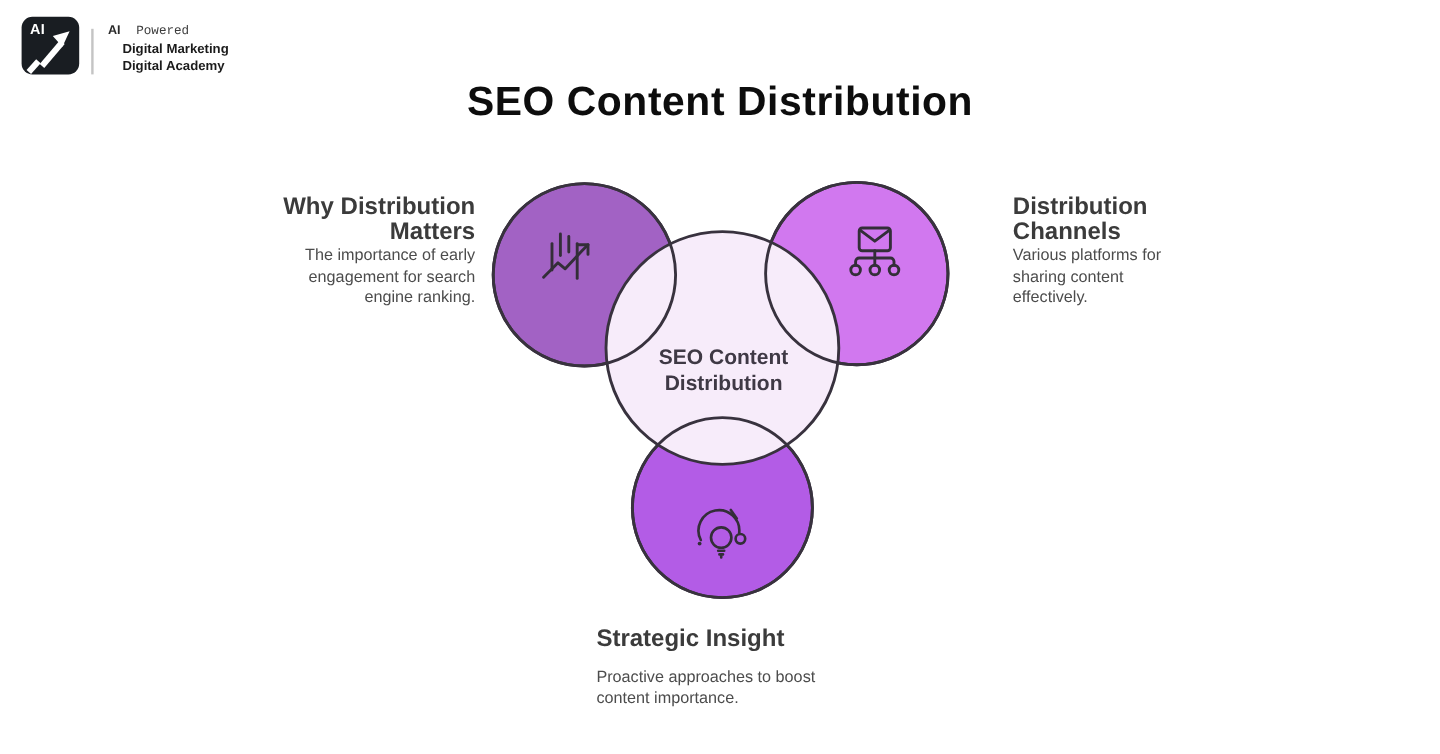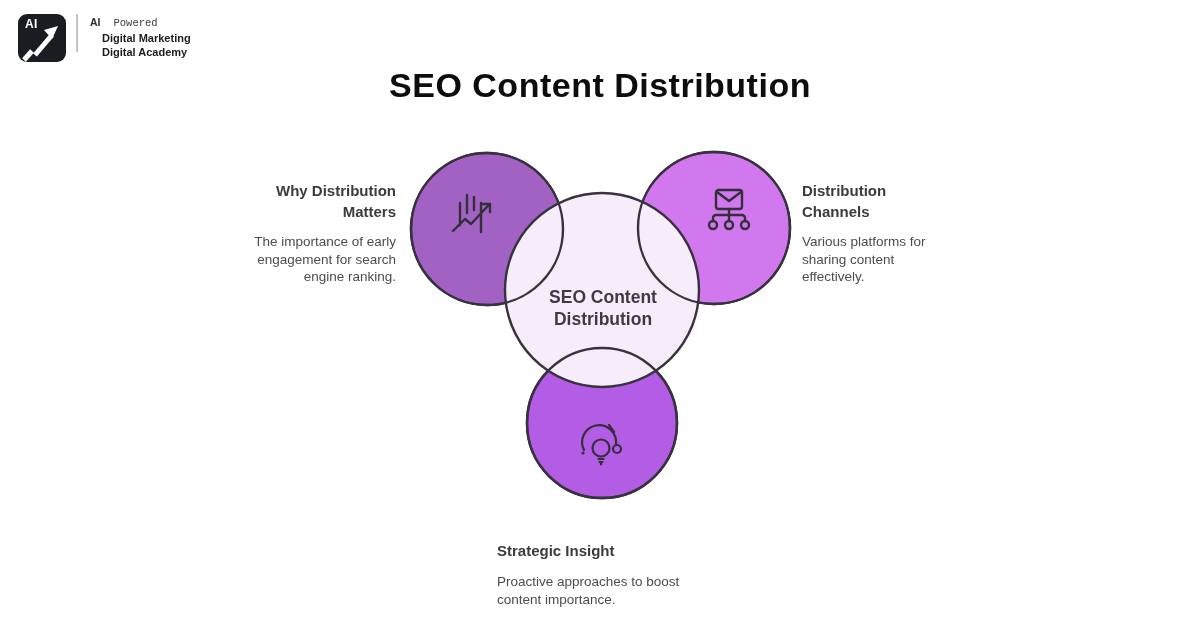--- a/index.html
+++ b/index.html
@@ -7,21 +7,21 @@
   .canvas {
     position: relative;
     width: 1200px;
     height: 628px;
     background: #ffffff;
     overflow: hidden;
     font-family: "Liberation Sans", sans-serif;
   }
 
   
-  .logo { position: absolute; left: 18px; top: 14px; display: flex; align-items: flex-start; }
+  .logo { position: absolute; left: 18px; top: 14px; display: flex; align-items: flex-end; }
   .logo-badge {
     position: relative;
     width: 48px; height: 48px;
     background: #191d22;
     border-radius: 9px;
     flex: 0 0 auto;
   }
   .logo-badge .badge-ai {
     position: absolute; left: 7px; top: 3px;
     color: #ffffff; font-weight: bold; font-size: 12px; letter-spacing: .3px;
@@ -42,25 +42,25 @@
     text-align: center;
     font-size: 34px; font-weight: bold; color: #0d0d0d;
     letter-spacing: 0.5px;
   }
 
   
   .diagram-svg { position: absolute; left: 0; top: 0; }
 
   
   .node-label { position: absolute; }
-  .node-heading { font-size: 15px; font-weight: bold; color: #3b3b3b; line-height: 21px; margin-top: 18px; }
-  .node-desc { font-size: 13.5px; color: #4c4c4c; line-height: 17.5px; margin-top: 11px; }
+  .node-heading { font-size: 20px; font-weight: bold; color: #3b3b3b; line-height: 21px; }
+  .node-desc { font-size: 13.5px; color: #4c4c4c; line-height: 17.5px; }
 
   .label-left  { left: 231px; top: 162px; width: 165px; text-align: right; }
-  .label-right { left: 802px; top: 162px; width: 140px; text-align: left; }
+  .label-right { left: 844px; top: 162px; width: 140px; text-align: left; }
   .label-bottom{ left: 497px; top: 522px; width: 210px; text-align: left; }
   .label-bottom .node-desc { margin-top: 12px; }
 
   .center-label {
     position: absolute; left: 512px; top: 286px; width: 182px;
     text-align: center;
     font-size: 17.5px; font-weight: bold; color: #3f3945; line-height: 22px;
   }
 </style>
 </head>

